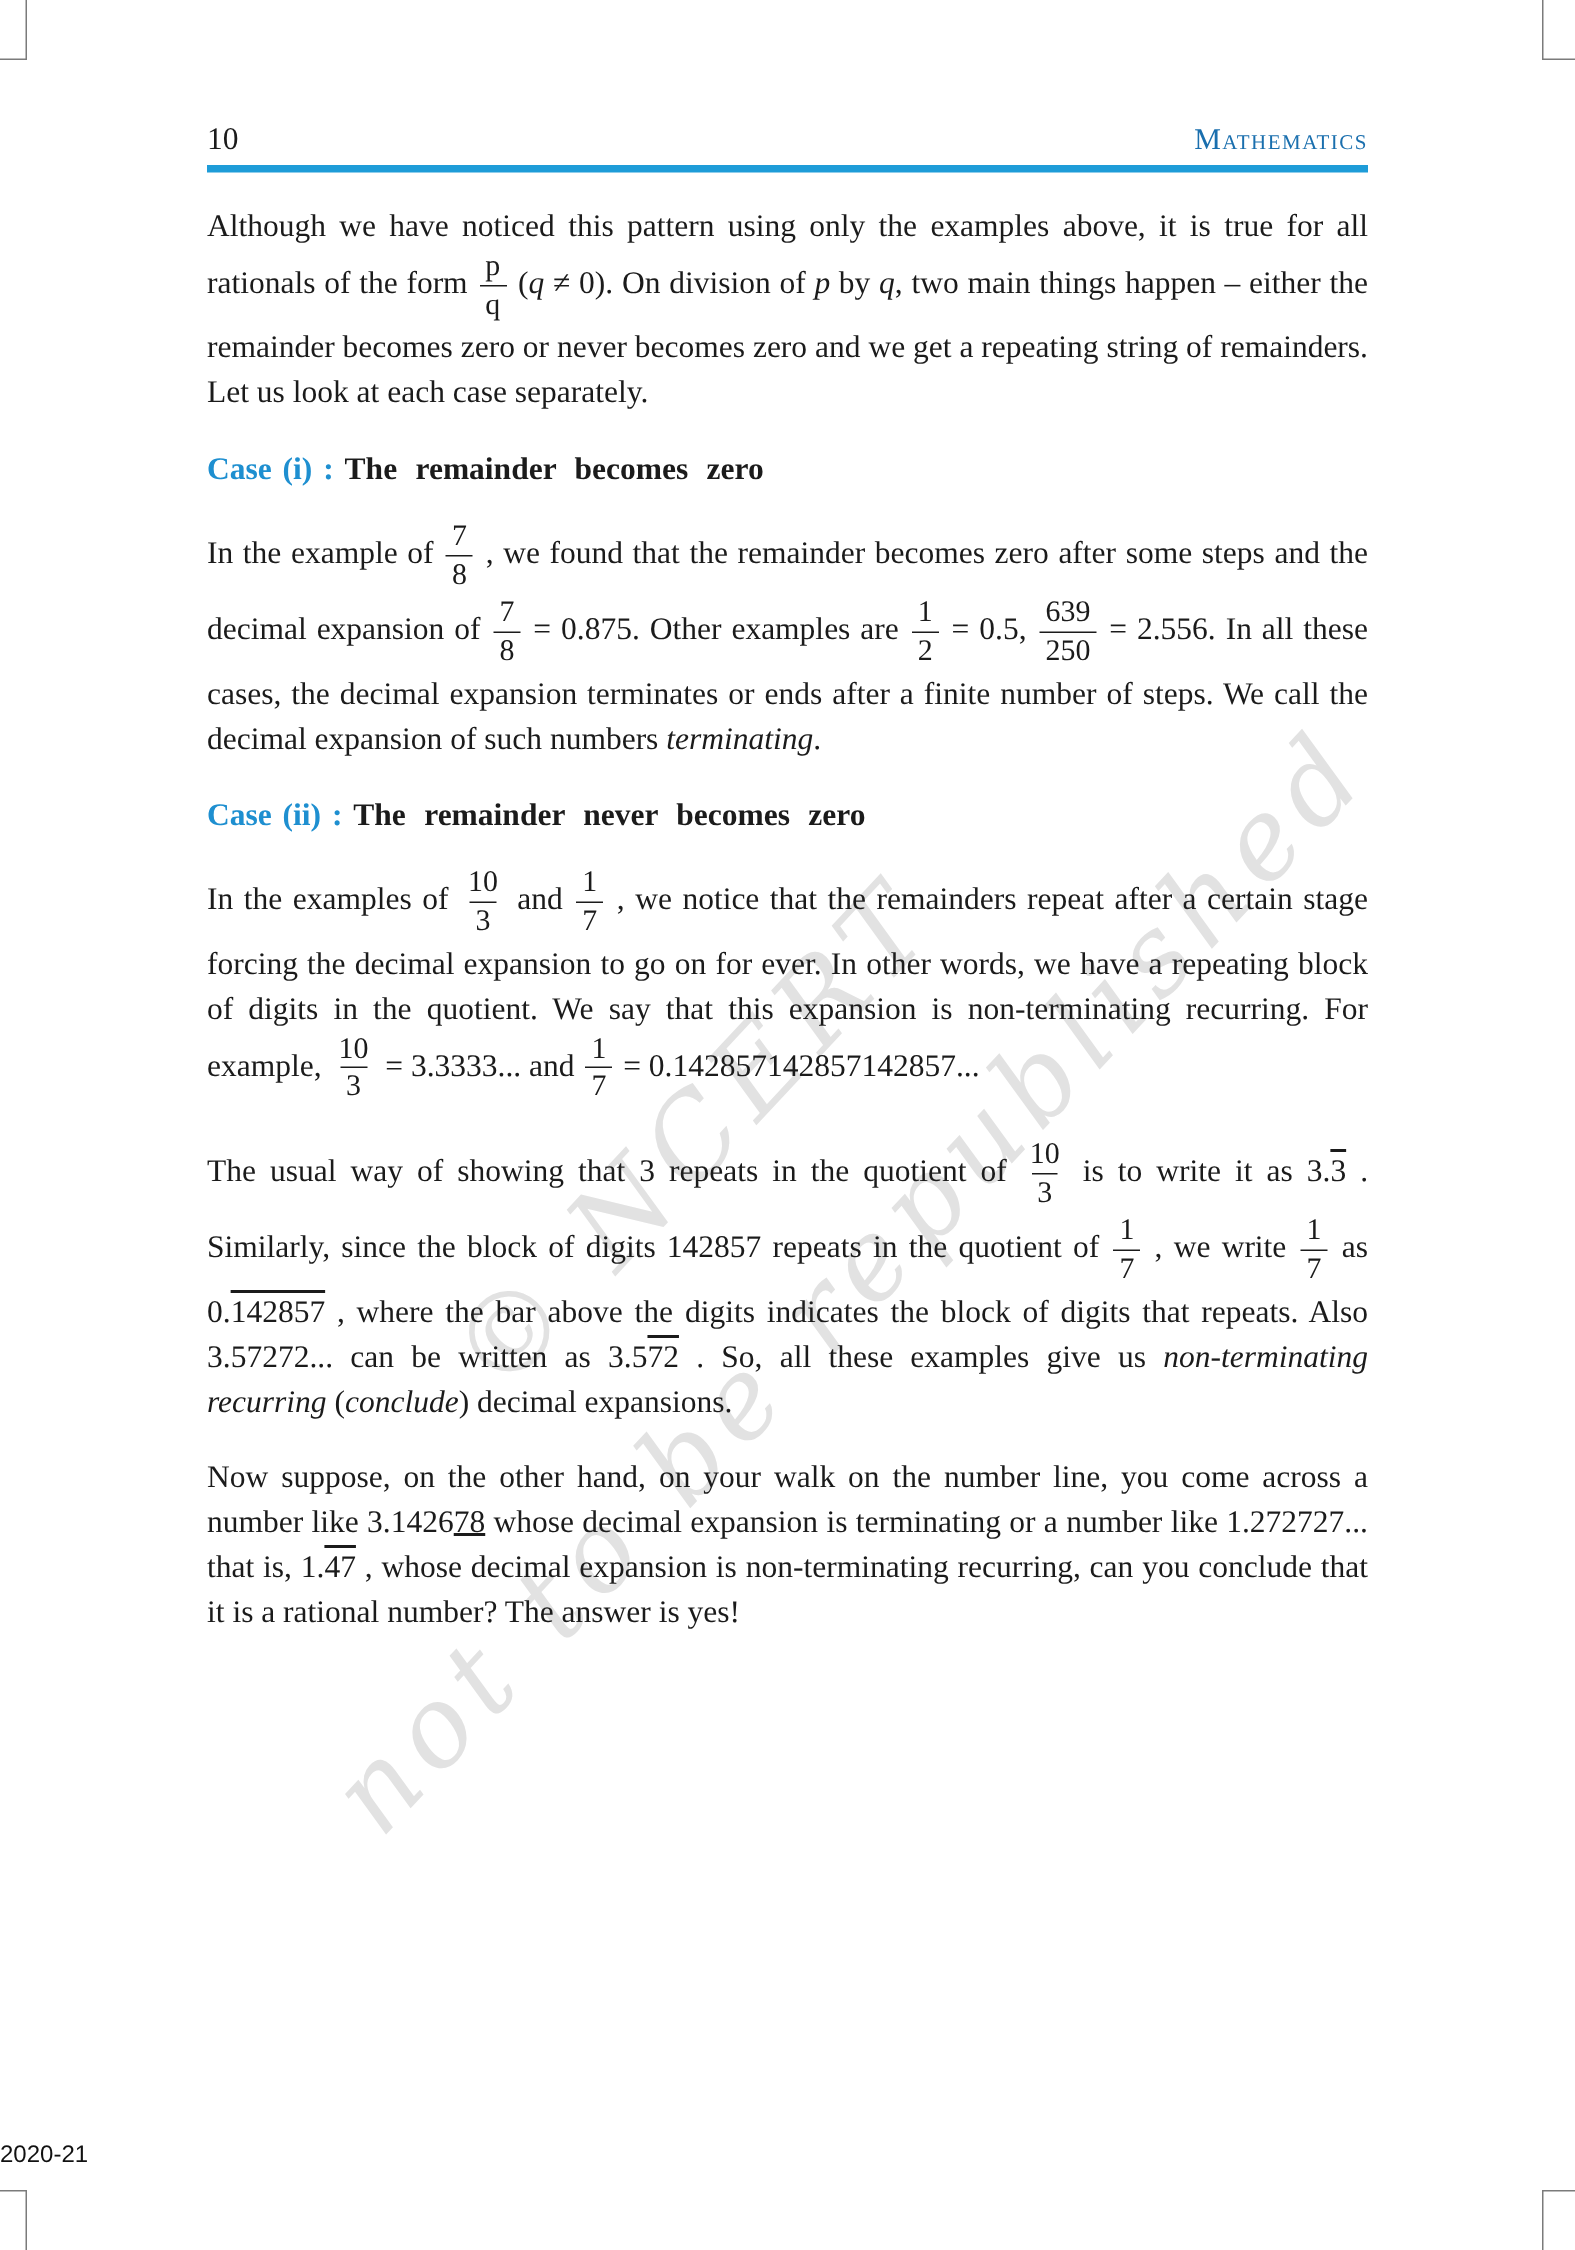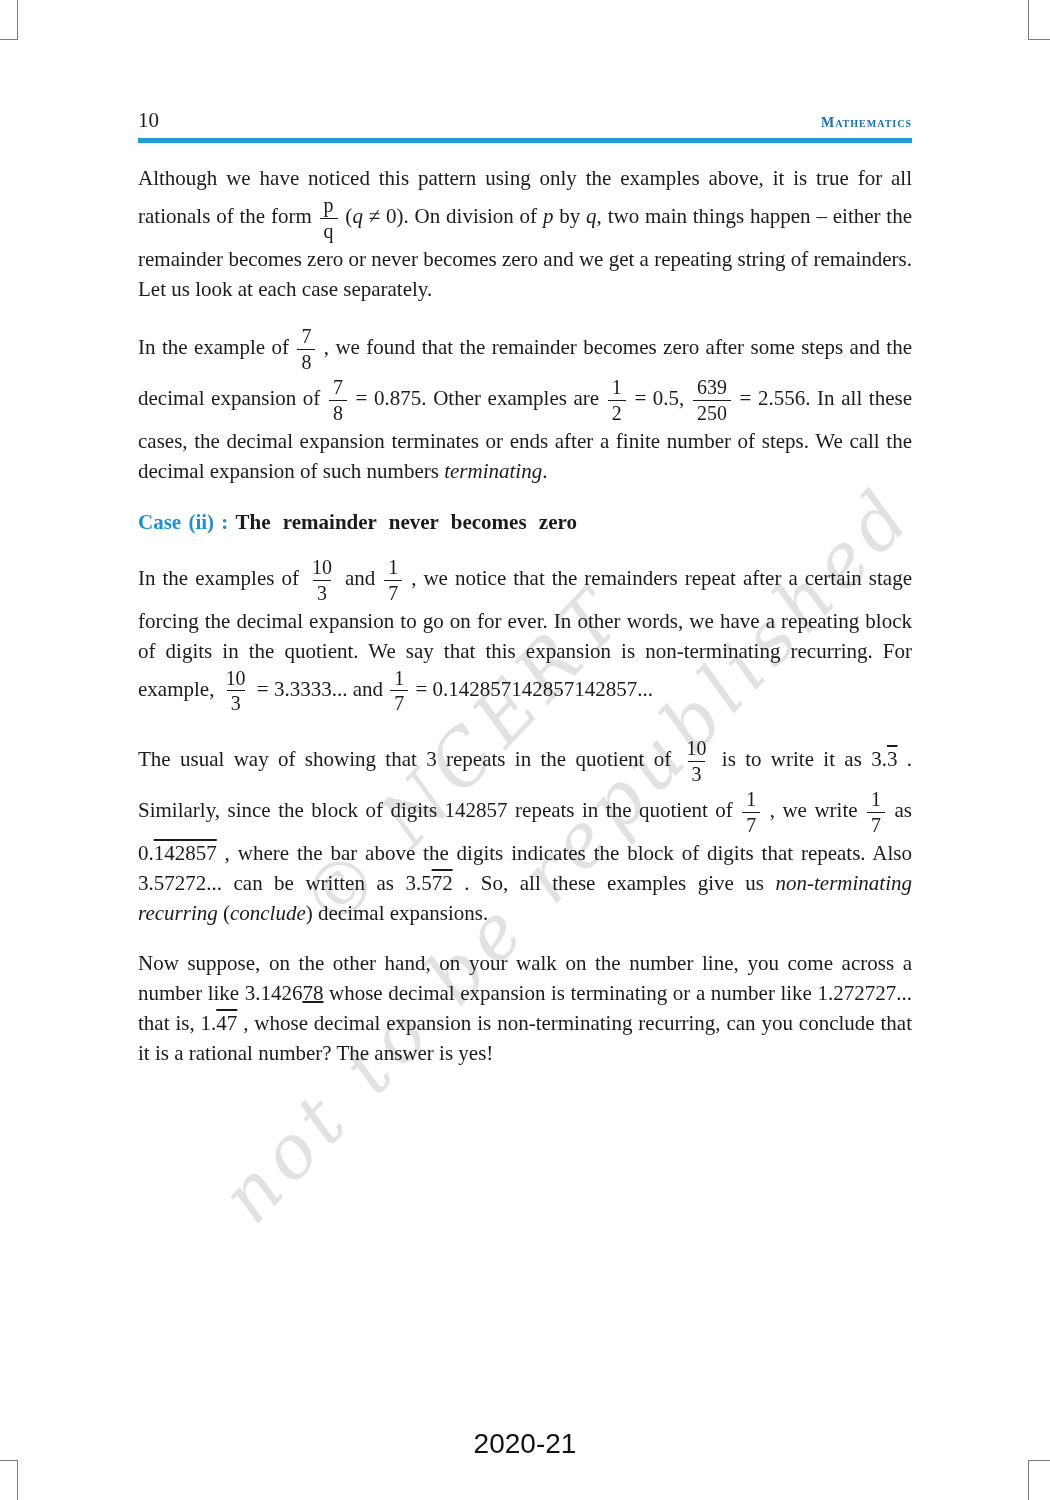--- a/index.html
+++ b/index.html
@@ -17,47 +17,47 @@
   
   .watermark{
     position:absolute;left:-35px;top:664px;width:1100px;z-index:1;
     transform:rotate(-47deg);transform-origin:center center;
     text-align:center;white-space:nowrap;pointer-events:none;
     font-family:"DejaVu Serif",serif;font-style:italic;
     font-size:74px;line-height:142px;letter-spacing:8px;
     color:var(--wm,#e2e2e2);
   }
   
-  .content{position:relative;width:774px;margin:0 auto;padding-top:108px;z-index:2;}
+  .content{position:relative;width:774px;margin:0 auto;padding-top:80px;z-index:2;}
   .page-header{display:flex;justify-content:space-between;align-items:baseline;}
   .pagenum{font-size:21px;}
   .subject{
     color:var(--head,#1a6fae);font-variant:small-caps;
-    font-size:14px;letter-spacing:1px;font-weight:bold;
+    font-size:20px;letter-spacing:1px;
   }
   .rule{height:5px;background:var(--rule,#1e9cd8);margin-top:5px;}
   .para{
     font-size:21px;line-height:30px;text-align:justify;
     margin:20px 0 0;
   }
   .case-heading{font-size:21px;font-weight:bold;margin:24px 0 0;}
   .case-heading .case-label{color:var(--case,#1e8fd0);word-spacing:2px;}
   .case-heading b{word-spacing:7px;}
   .frac{
     display:inline-flex;flex-direction:column;align-items:center;
     vertical-align:middle;font-size:0.95em;line-height:1.25;
     margin:0 2px;text-align:center;
   }
   .frac .num,.frac .den{padding:0 4px;}
   .frac .den{border-top:1.6px solid #1b1b1b;}
   .ovl{text-decoration:overline;text-decoration-thickness:1.5px;}
   .ul{text-decoration:underline;text-decoration-thickness:1.5px;}
   .footer{
-    position:absolute;left:0;right:0;top:1428px;z-index:2;text-align:center;
-    font-family:"Liberation Sans",sans-serif;font-size:28px;color:#111111;
+    position:absolute;left:0;right:0;top:1428px;z-index:2;
+    font-family:"Liberation Sans",sans-serif;font-size:16px;color:#111111;
   }
 </style>
 </head>
 <body>
 
 <div class="cropmark cm-tl"></div>
 <div class="cropmark cm-tr"></div>
 <div class="cropmark cm-bl"></div>
 <div class="cropmark cm-br"></div>
 
@@ -70,20 +70,21 @@
   <div class="page-header">
     <span class="pagenum">10</span>
     <span class="subject">Mathematics</span>
   </div>
   <div class="rule"></div>
   <div id="body-blocks">
       <p class="para">Although we have noticed this pattern using only the examples above, it is true for all rationals of the form <span class="frac">
           <span class="num">p</span>
           <span class="den">q</span>
         </span> (<i>q</i> ≠ 0). On division of <i>p</i> by <i>q</i>, two main things happen – either the remainder becomes zero or never becomes zero and we get a repeating string of remainders. Let us look at each case separately.</p>
+      <p class="case-heading"><span class="case-label">Case (i) : </span><b>The remainder becomes zero</b></p>
       <p class="para">In the example of <span class="frac">
           <span class="num">7</span>
           <span class="den">8</span>
         </span> , we found that the remainder becomes zero after some steps and the decimal expansion of <span class="frac">
           <span class="num">7</span>
           <span class="den">8</span>
         </span> = 0.875. Other examples are <span class="frac">
           <span class="num">1</span>
           <span class="den">2</span>
         </span> = 0.5, <span class="frac">

